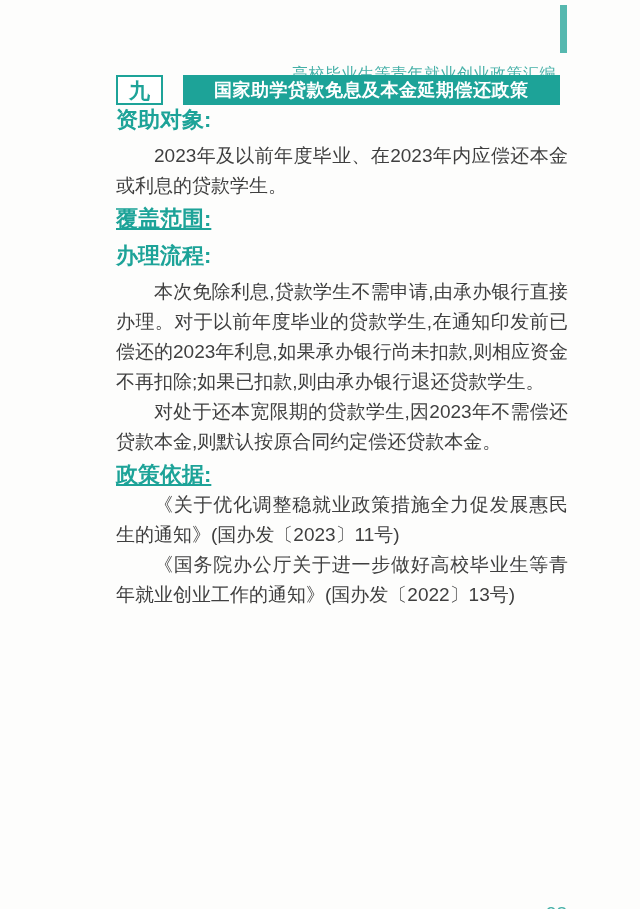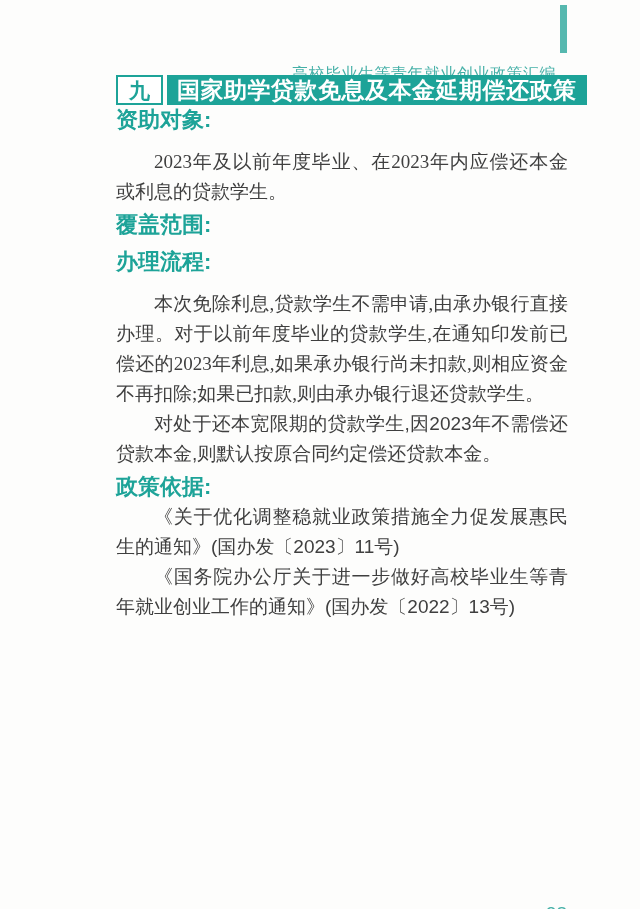--- a/index.html
+++ b/index.html
@@ -46,28 +46,28 @@
     width:47px;
     border:2px solid var(--accent);
     background:#ffffff;
     color:var(--accent);
     font-weight:bold;
     font-size:21px;
     display:flex; align-items:center; justify-content:center;
     line-height:1;
   }
   .section-banner{
-    margin-left:4px;
+    margin-left:20px;
     background:var(--accent);
     color:#ffffff;
     font-weight:bold;
-    font-size:23px;
+    font-size:18px;
     letter-spacing:0.5px;
     display:flex; align-items:center;
-    padding:0 10px;
+    padding:0 31px;
     white-space:nowrap;
   }
   
   .content{
     position:absolute;
     top:105px; left:0;
     width:640px;
     padding:0 72px 0 116px;
   }
   .content h2{
@@ -77,22 +77,22 @@
     color:var(--accent);
   }
   .content p{
     font-size:19px;
     line-height:30px;
     color:var(--text);
     text-align:justify;
     text-indent:2em;
   }
   .mt-h1{ }
-  .mt-p2{ margin-top:12px;font-family:Liberation Serif, serif; }
-  .mt-h3{ margin-top:3px; }
+  .mt-p2{ margin-top:6px; }
+  .mt-h3{ margin-top:3px;text-decoration:underline; }
   .mt-h7{ margin-top:7px; }
   .page-number{
     position:absolute;
     top:888px; right:73px;
     font-size:19px;
     color:var(--accent-soft);
     margin-top:15px;
   }
 </style>
 </head>

